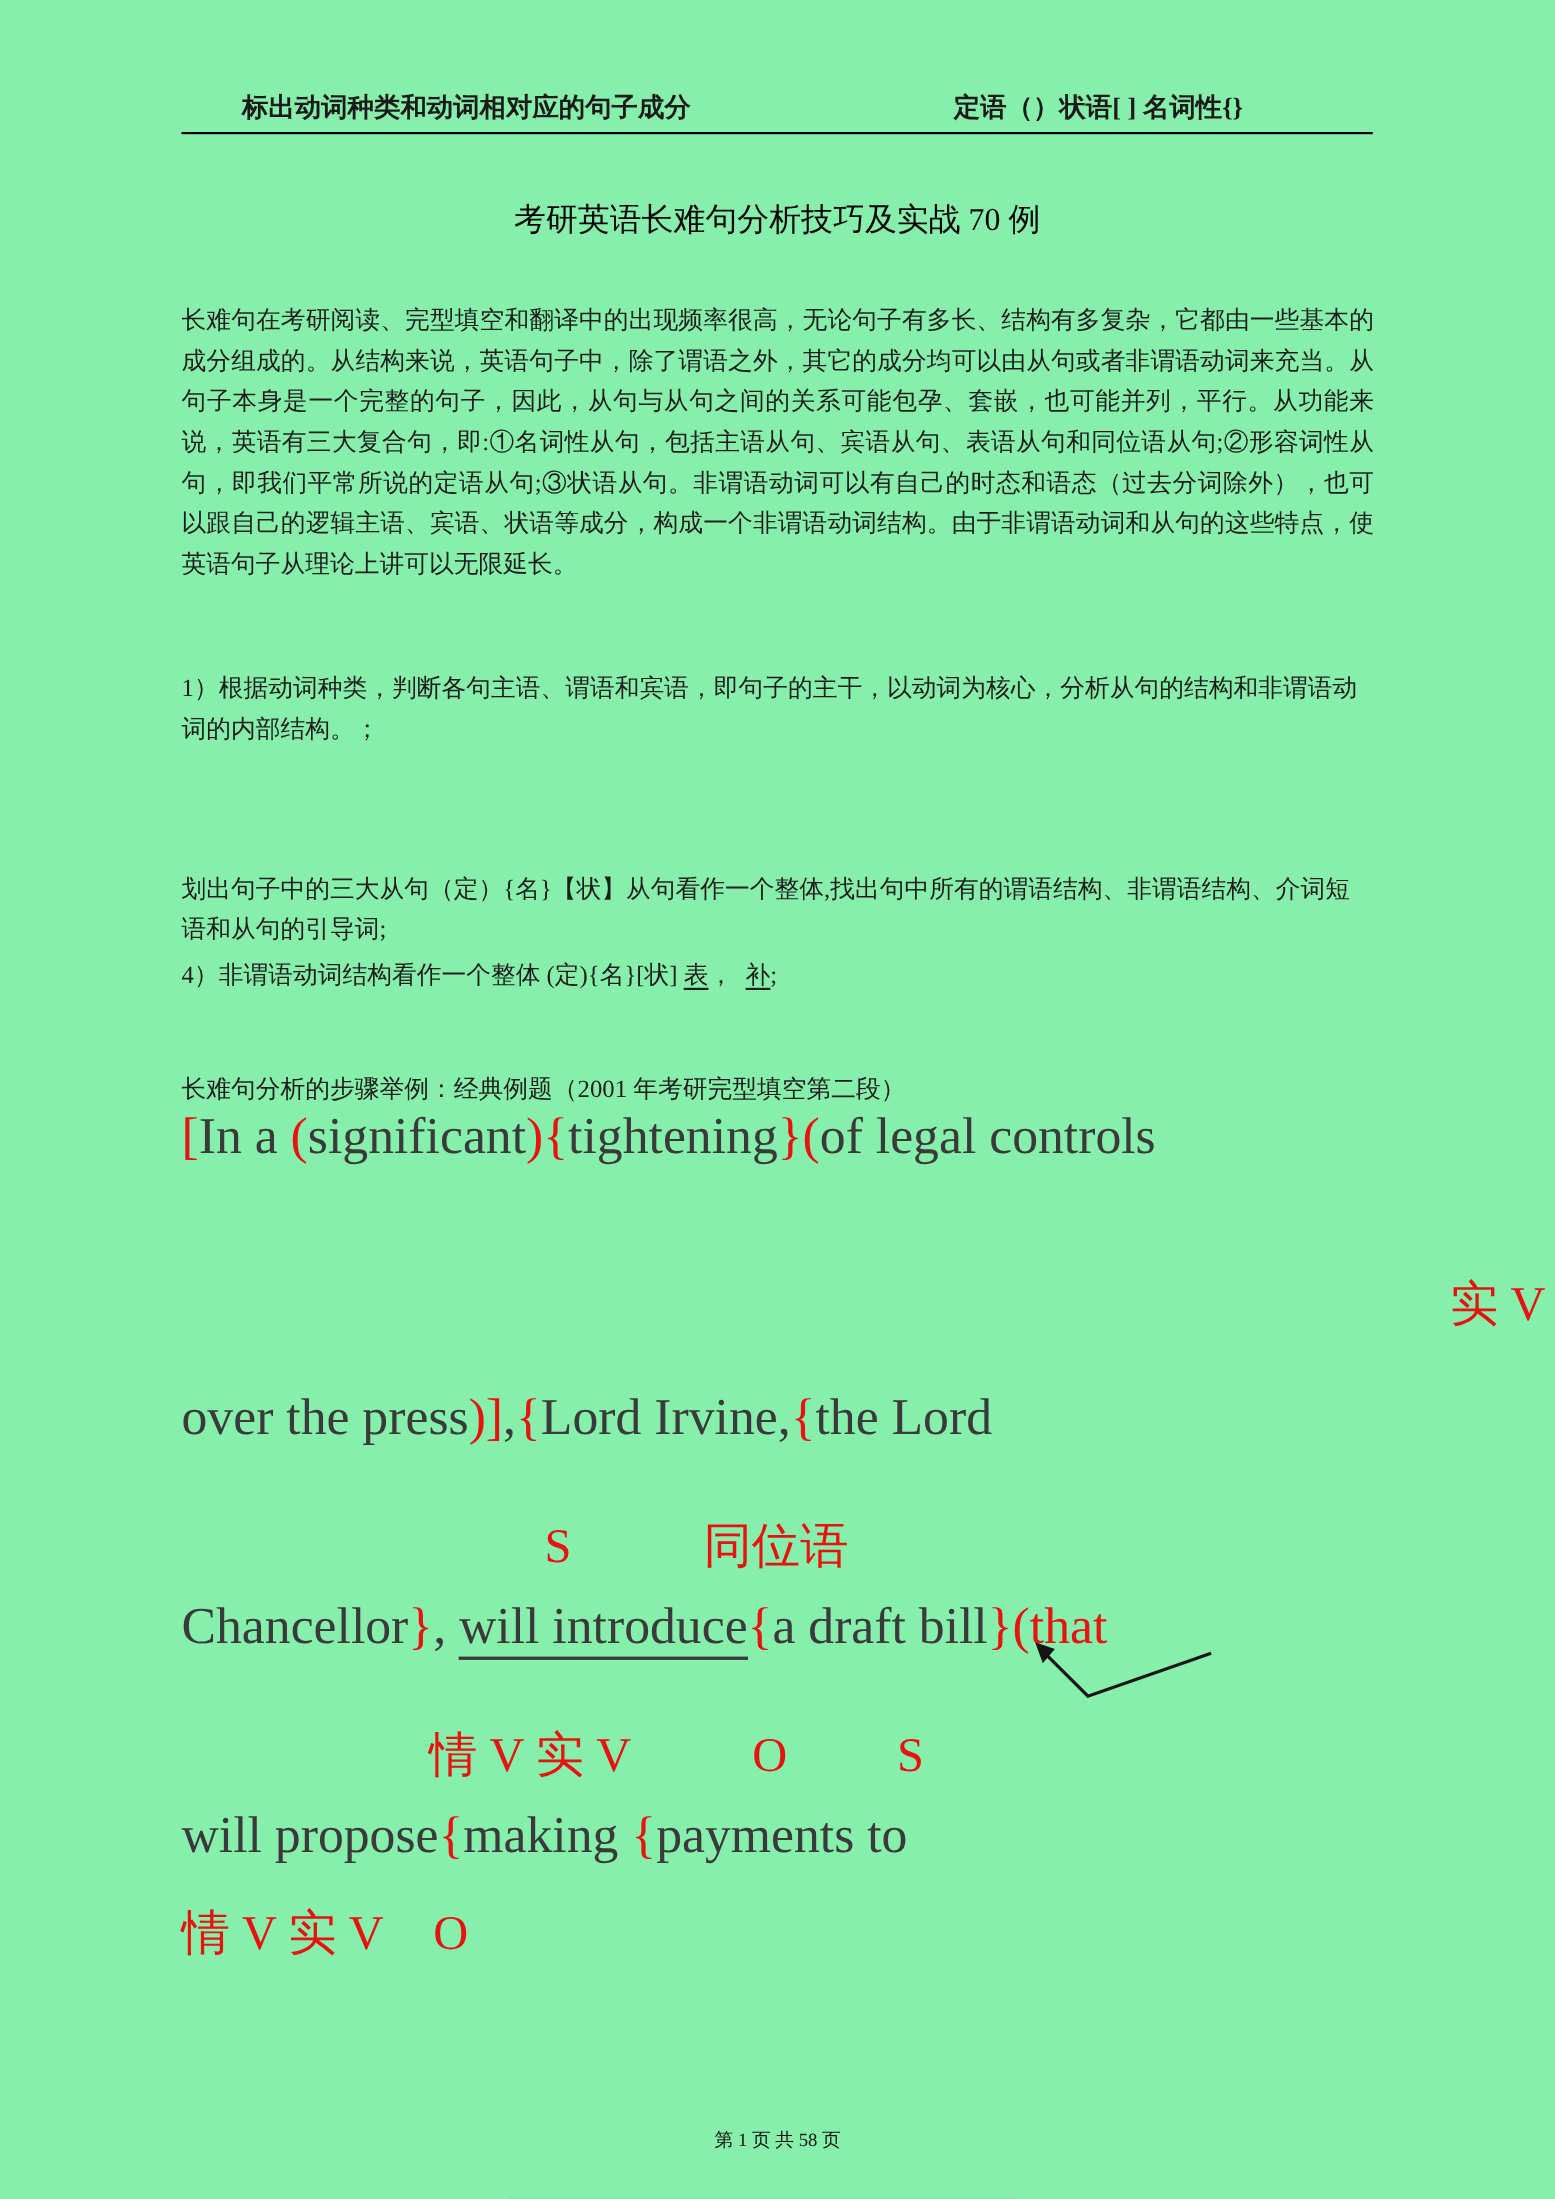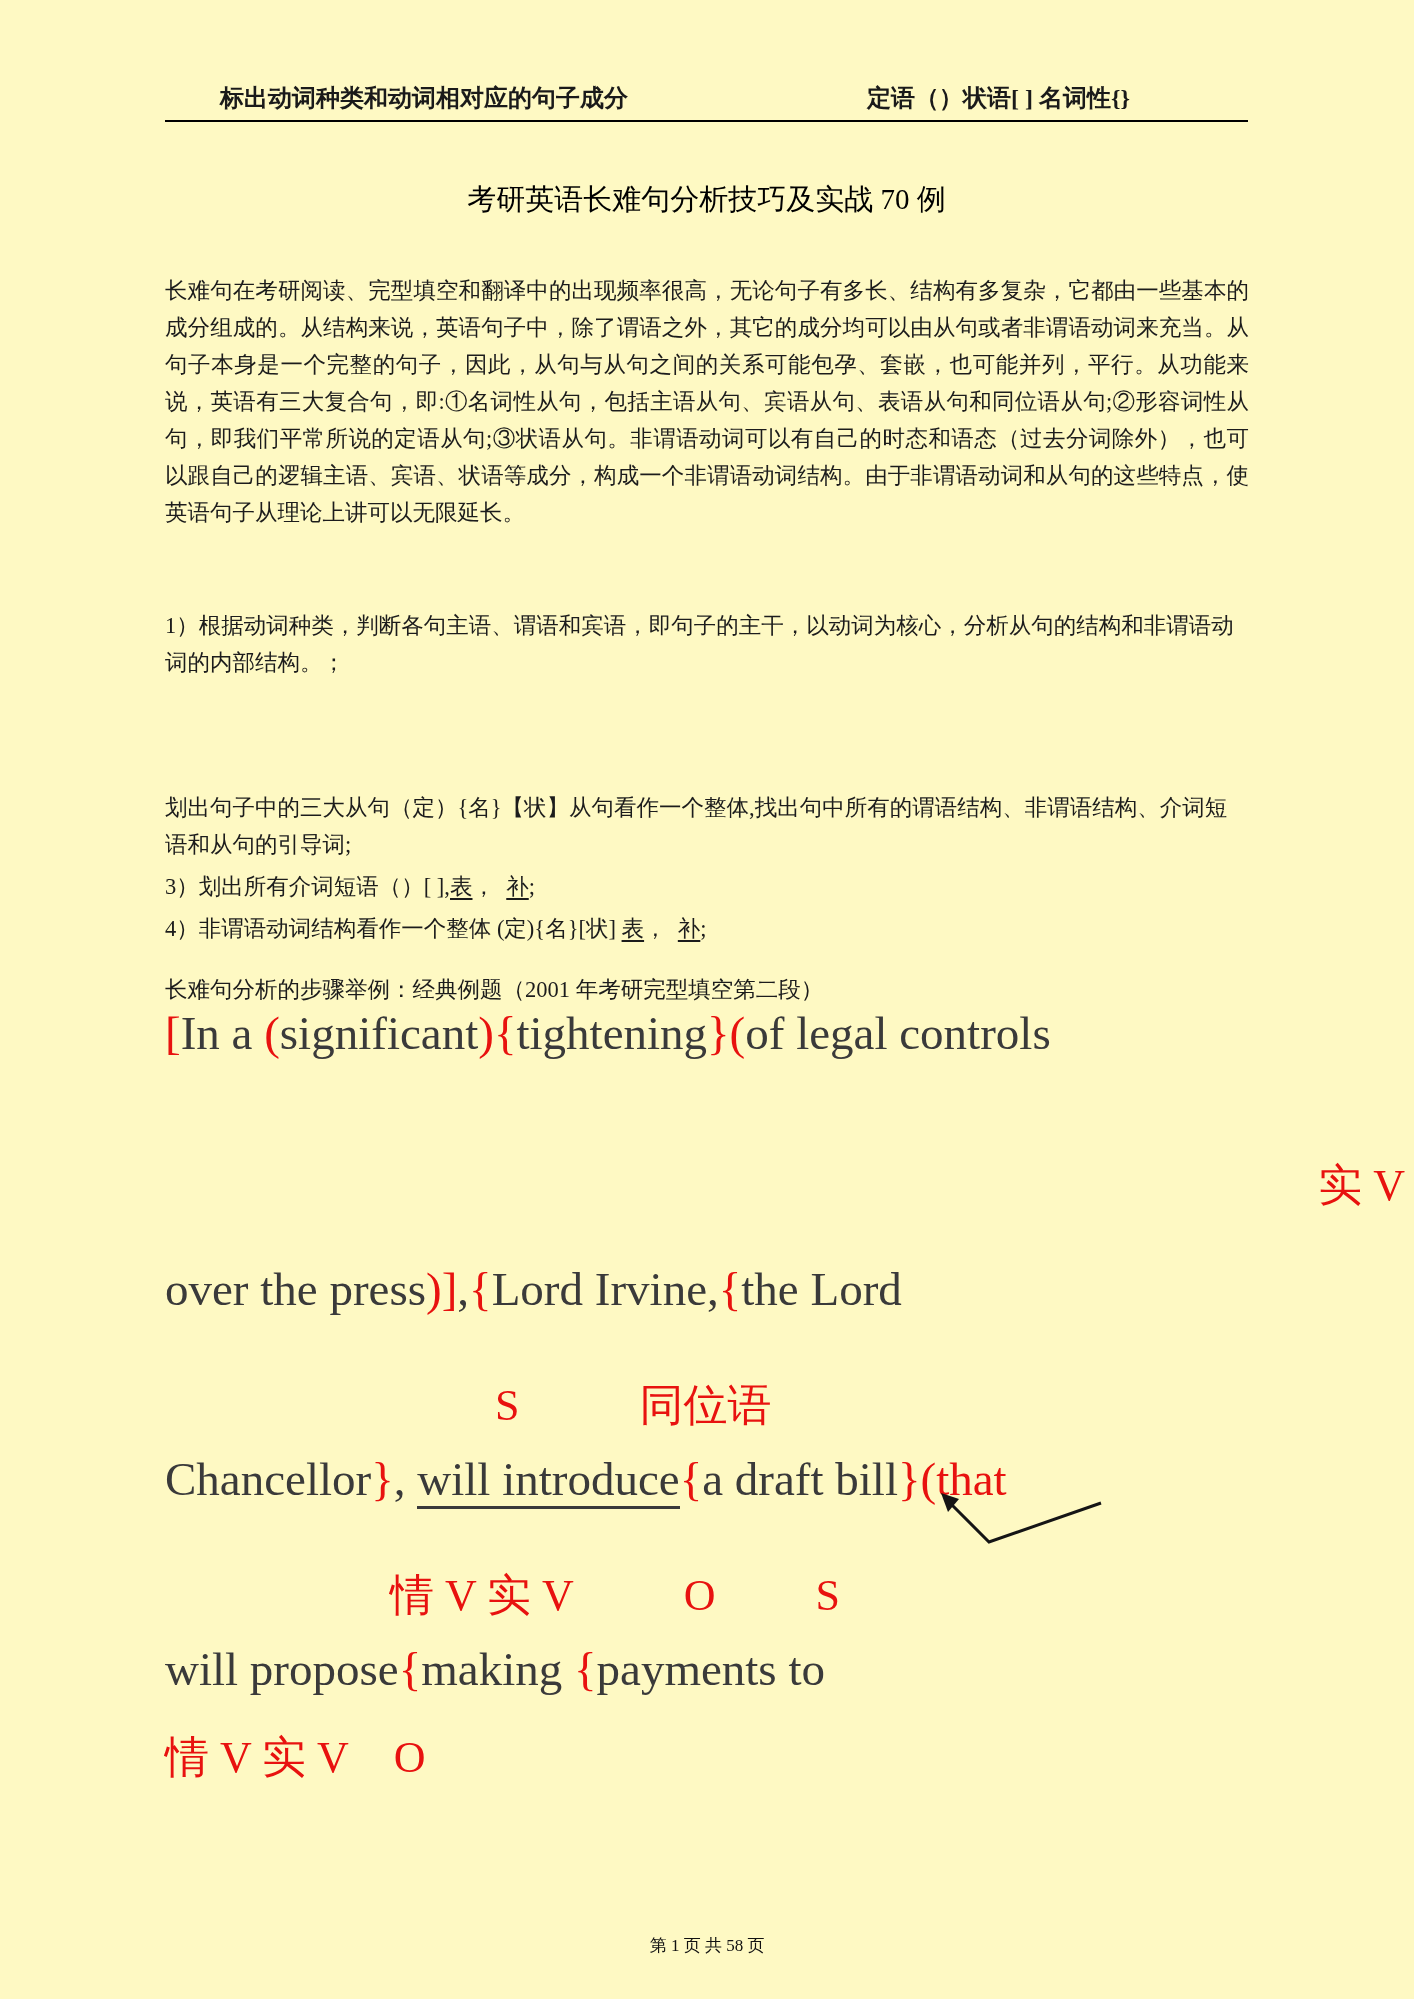--- a/index.html
+++ b/index.html
@@ -1,20 +1,20 @@
 <!DOCTYPE html>
 <html><head>
 <meta charset="utf-8">
 <style>
   html,body{margin:0;padding:0;background:#888;}
   .page{
     position:relative;
     width:1414px;height:1999px;
     margin:0 auto;
-    background:#fef9c3;
+    background:#86efac;
     font-family:"Liberation Serif","DejaVu Serif",serif;
     color:#1a1a1a;
     overflow:hidden;
   }
   
   .hdr{
     position:absolute;left:165px;top:84px;width:1083px;
     display:flex;justify-content:space-between;align-items:flex-end;
     border-bottom:2px solid #000;padding-bottom:7px;
     font-weight:bold;font-size:24px;line-height:1.2;
@@ -86,21 +86,20 @@
   <div class="title">考研英语长难句分析技巧及实战 70 例</div>
 
   <div class="cn p1">长难句在考研阅读、完型填空和翻译中的出现频率很高，无论句子有多长、结构有多复杂，它都由一些基本的成分组成的。从结构来说，英语句子中，除了谓语之外，其它的成分均可以由从句或者非谓语动词来充当。从句子本身是一个完整的句子，因此，从句与从句之间的关系可能包孕、套嵌，也可能并列，平行。从功能来说，英语有三大复合句，即:①名词性从句，包括主语从句、宾语从句、表语从句和同位语从句;②形容词性从句，即我们平常所说的定语从句;③状语从句。非谓语动词可以有自己的时态和语态（过去分词除外），也可以跟自己的逻辑主语、宾语、状语等成分，构成一个非谓语动词结构。由于非谓语动词和从句的这些特点，使英语句子从理论上讲可以无限延长。</div>
 
   <div class="cn method">
     <div>1）根据动词种类，判断各句主语、谓语和宾语，即句子的主干，以动词为核心，分析从句的结构和非谓语动词的内部结构。；</div>
   </div>
 
   <div class="cn steps">
     <div class="ln">划出句子中的三大从句（定）{名}【状】从句看作一个整体,找出句中所有的谓语结构、非谓语结构、介词短语和从句的引导词;</div>
-    <div class="ln pre"><span>3）划出所有介词短语（）[ ],</span><span class="u">表</span><span>，  </span><span class="u">补</span><span>;</span></div>
     <div class="ln pre"><span>4）非谓语动词结构看作一个整体 (定){名}[状] </span><span class="u">表</span><span>，  </span><span class="u">补</span><span>;</span></div>
   </div>
 
   <div class="cn ex-intro">长难句分析的步骤举例：经典例题（2001 年考研完型填空第二段）</div>
 
   <div class="big bl1"><span class="r">[</span><span>In a </span><span class="r">(</span><span>significant</span><span class="r">)</span><span class="r">{</span><span>tightening</span><span class="r">}</span><span class="r">(</span><span>of legal controls</span></div>
 
   <div class="anno an1">实 V</div>
 
   <div class="big bl2"><span>over the press</span><span class="r">)]</span><span>,</span><span class="r">{</span><span>Lord Irvine,</span><span class="r">{</span><span>the Lord</span></div>

